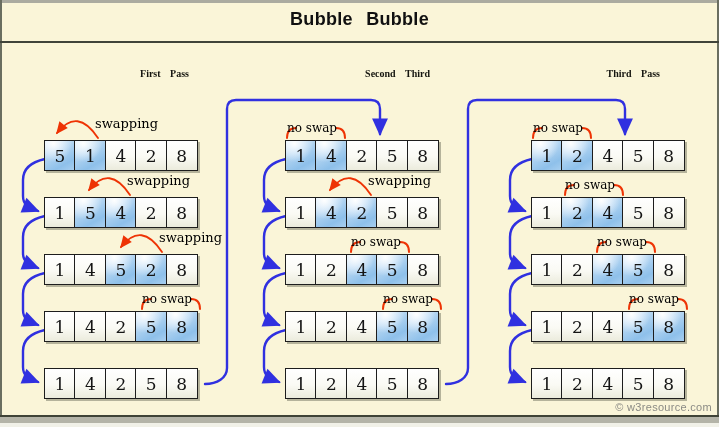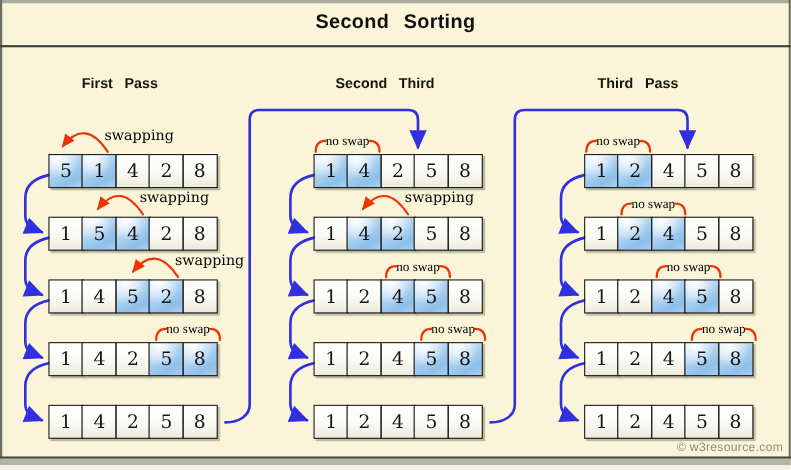--- a/index.html
+++ b/index.html
@@ -16,22 +16,22 @@
   .edge-bot-gray  { position:absolute; left:0; right:0; top:417px; height:6px; background:#b4b4a8; }
   .edge-bot-light { position:absolute; left:0; right:0; top:423px; height:4px; background:#f1f1e8; }
 
   .title {
     position:absolute; top:9px; left:0; width:100%; text-align:center;
     font-size:18px; font-weight:bold; color:#101010; word-spacing:8px; letter-spacing:0.3px;
   }
   .separator { position:absolute; top:41px; left:0; width:100%; height:2px; background:#40443a; }
 
   .pass-header {
-    position:absolute; top:68px; width:160px; text-align:center;
-    font-size:13px; font-weight:bold; color:#15150f; word-spacing:7px;
+    position:absolute; top:68px; width:160px; text-align:right;
+    font-size:10px; font-weight:bold; color:#15150f; word-spacing:7px;font-family:Liberation Serif, serif;
   }
 
   .row {
     position:absolute; display:flex;
     filter:drop-shadow(2.5px 2.5px 0 rgba(135,135,115,0.6));
   }
   .cell {
     width:32px; height:31px; box-sizing:border-box;
     border:1.6px solid #1d1d1d; margin-left:-1.6px;
     display:flex; align-items:center; justify-content:center;
@@ -42,41 +42,41 @@
   .cell.hl {
     background:
       radial-gradient(circle at 28% 8%, rgba(255,255,255,0.98) 0%, rgba(243,249,255,0.55) 30%, rgba(255,255,255,0) 55%),
       linear-gradient(150deg,#dcecf9 0%,#b5d6f2 35%,#8ec0ea 75%,#a8cff0 100%);
   }
 
   .ann {
     position:absolute; white-space:nowrap;
     font-family:"DejaVu Serif", serif; font-size:13px; color:#000000;
   }
-  .ann.noswap { font-size:12px; text-align:center;font-family:Liberation Serif, serif; }
+  .ann.noswap { font-size:12px; text-align:left; }
 
   svg.overlay { position:absolute; top:0; left:0; pointer-events:none; }
 
   .watermark {
     position:absolute; top:401px; right:7px;
     font-size:11px; color:#8b8b85; letter-spacing:0.3px;margin-left:36px;
   }
 </style>
 </head>
 <body>
 
 <div class="stage">
   <div class="edge-top"></div>
   <div class="edge-left"></div>
   <div class="edge-right"></div>
   <div class="edge-bot-dark"></div>
   <div class="edge-bot-gray"></div>
   <div class="edge-bot-light"></div>
 
-  <div class="title">Second Sorting</div>
+  <div class="title">Bubble Bubble</div>
   <div class="separator"></div>
 
   <svg class="overlay" width="719" height="427">
     <defs>
       <marker id="mBlue" markerWidth="9" markerHeight="9" refX="7" refY="3.5" orient="auto">
         <path id="mBluePath" d="M0.5,0.2 L7.8,3.5 L0.5,6.8 Z" fill="#3030e0"></path>
       </marker>
       <marker id="mRed" markerWidth="8" markerHeight="8" refX="6" refY="3" orient="auto">
         <path id="mRedPath" d="M0.4,0.2 L6.8,3 L0.4,5.8 Z" fill="#ee3304"></path>
       </marker>

